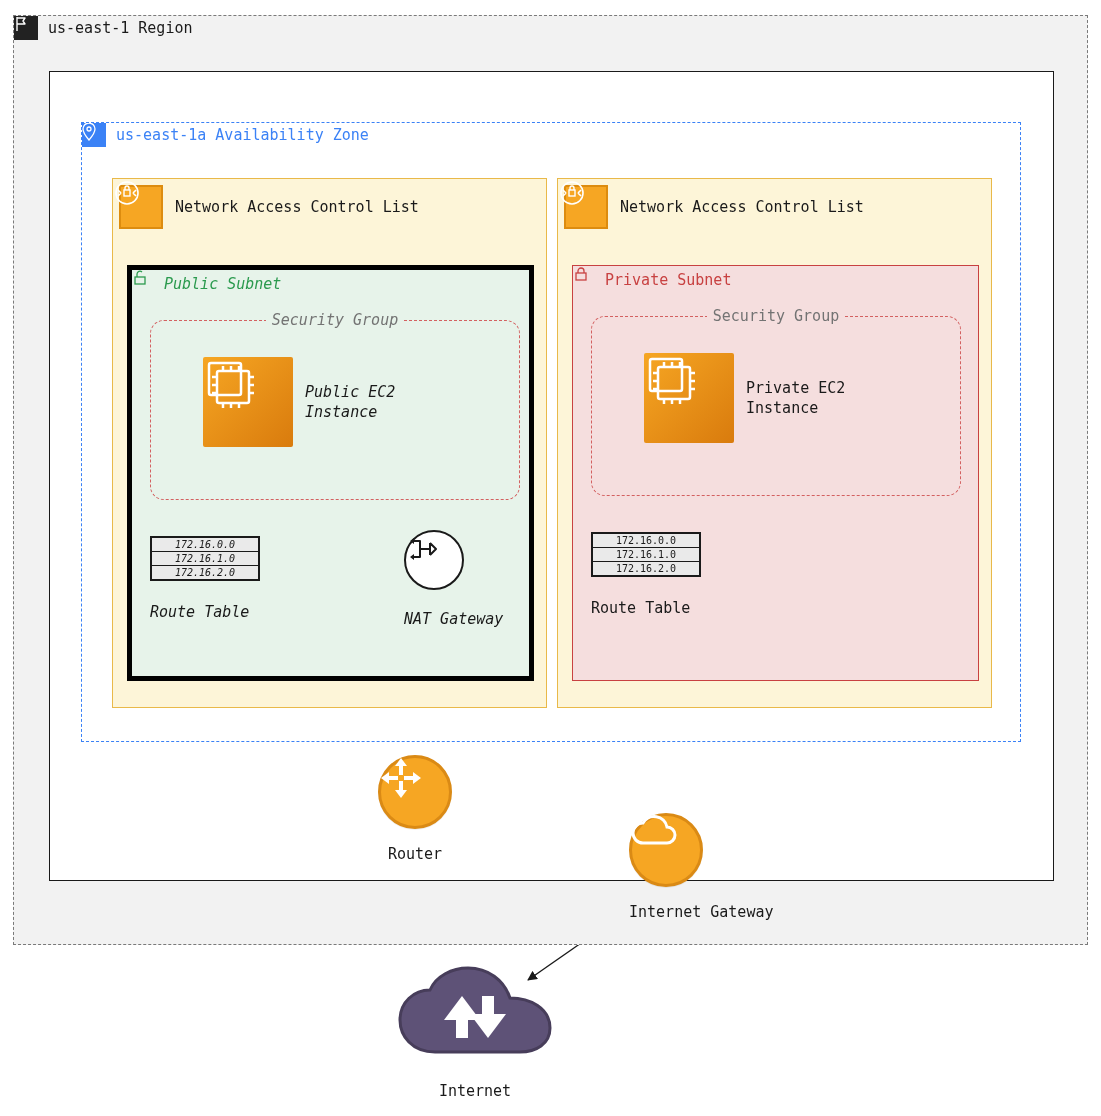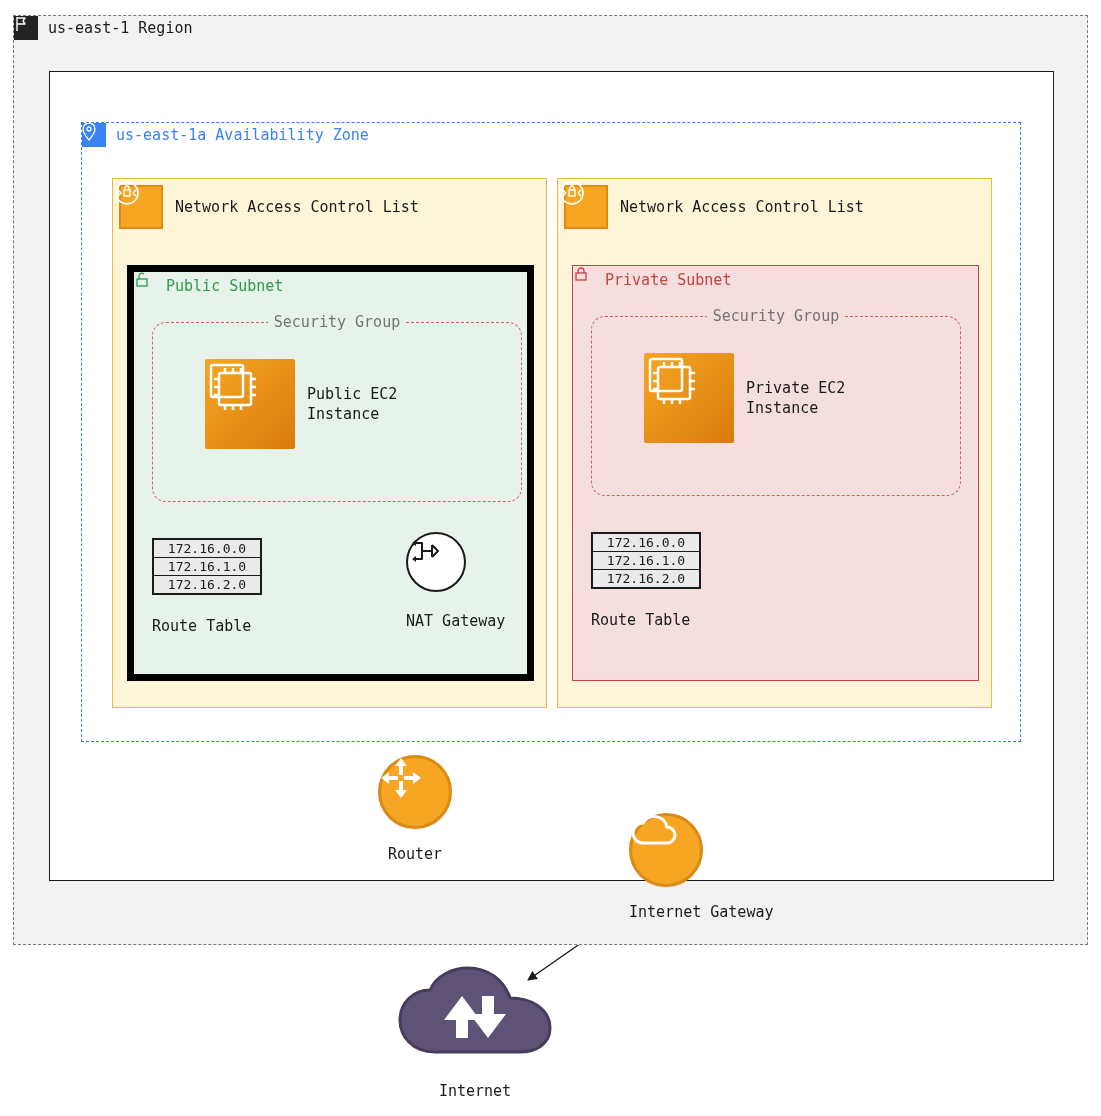--- a/index.html
+++ b/index.html
@@ -77,22 +77,23 @@
     border: 2px solid #dd8c0f;
   }
 
   
   .subnet {
     position: absolute;
     left: 14px; top: 86px;
     width: 407px; height: 416px;
   }
   .subnet-public {
-    border: 7px solid #000000;
+    border: 5px solid #000000;
     background: #e7f3ea;
+    font-style: italic;
   }
   .subnet-private {
     border: 1px solid #c84141;
     background: #f5dede;
   }
   .subnet-header { display:flex; align-items:center; gap:8px; padding:4px;}
   .subnet-icon { width: 20px; height: 20px; display:flex; align-items:center; justify-content:center;}
   .subnet-public .subnet-title { color:#2b9a4e;}
   .subnet-private .subnet-title { color:#c84141;}
 
@@ -132,21 +133,21 @@
     left: 18px; top: 266px;
   }
   .route-list {
     border: 2px solid #1a1a1a;
     background: #eaeaea;
     width: 110px;
   }
   .route-row {
     border-bottom: 1px solid #1a1a1a;
     text-align: center;
-    font-size: 13px;
+    font-size: 10px;
     padding: 1px 0;
   }
   .route-row:last-child { border-bottom: none; }
   .route-caption { margin-top: 22px; }
 
   
   .nat {
     position: absolute;
     left: 272px; top: 260px;
     text-align: center;

